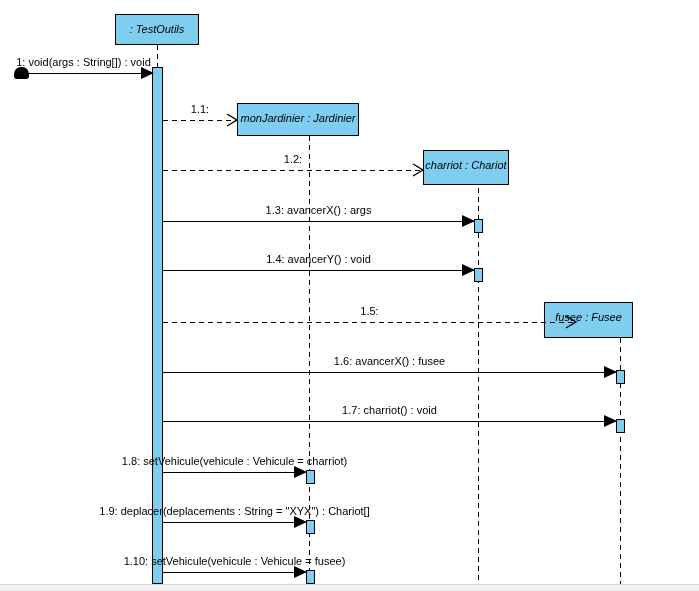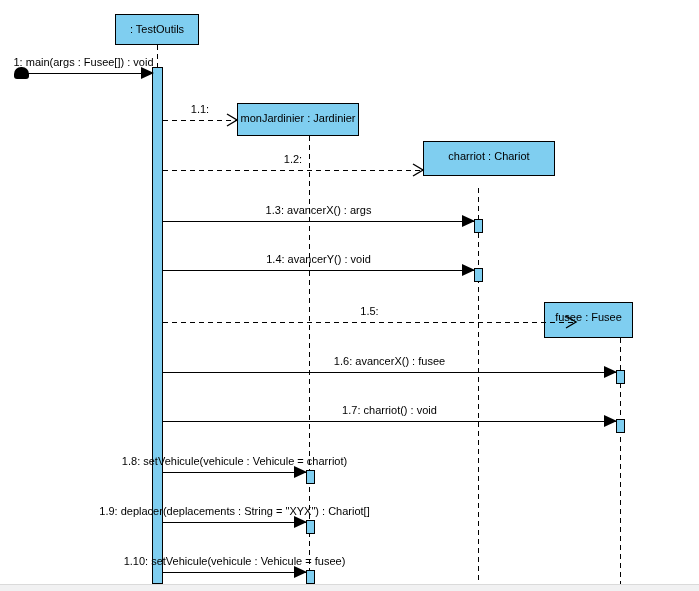--- a/index.html
+++ b/index.html
@@ -6,21 +6,21 @@
   body{font-family:"Liberation Sans",sans-serif;background:#fff;}
   .canvas{position:relative;width:699px;height:591px;background:#fff;overflow:hidden;}
 
   
   .lifeline{position:absolute;width:1px;
     background:repeating-linear-gradient(to bottom,#000 0 5px,transparent 5px 9px);}
 
   
   .obj{position:absolute;background:#7FCEF0;border:1px solid #000;
     box-sizing:border-box;text-align:center;padding-top:4px;z-index:2;}
-  .obj-label{font-size:11px;color:#000;white-space:nowrap;}
+  .obj-label{font-size:11px;color:#000;white-space:nowrap;font-style:italic;}
 
   
   .act{position:absolute;background:#7FCEF0;border:1px solid #000;
     box-sizing:border-box;z-index:2;}
 
   
   .msg{position:absolute;height:0;z-index:3;}
   .msg-line{position:absolute;left:0;right:0;top:0;height:1px;background:#000;}
   .msg-line.dashed{background:repeating-linear-gradient(to right,#000 0 5px,transparent 5px 9px);}
   .msg-line.short{left:7px;}
@@ -46,41 +46,41 @@
   <div class="lifeline" style="left:309px;top:136px;height:448px"></div>
   <div class="lifeline" style="left:478px;top:188px;height:396px"></div>
   <div class="lifeline" style="left:620px;top:338px;height:246px"></div>
 
   <div class="obj" style="left:115px;top:14px;width:84px;height:31px">
     <span class="obj-label">: TestOutils</span>
   </div>
   <div class="obj" style="left:237px;top:103px;width:122px;height:33px">
     <span class="obj-label">monJardinier : Jardinier</span>
   </div>
-  <div class="obj" style="left:423px;top:141px;width:132px;height:35px">
+  <div class="obj" style="left:423px;top:150px;width:86px;height:35px">
     <span class="obj-label">charriot : Chariot</span>
   </div>
   <div class="obj" style="left:544px;top:302px;width:89px;height:36px">
     <span class="obj-label">fusee : Fusee</span>
   </div>
 
   <div class="act" style="left:152px;top:67px;width:11px;height:517px"></div>
   <div class="act" style="left:474px;top:219px;width:9px;height:14px"></div>
   <div class="act" style="left:474px;top:268px;width:9px;height:14px"></div>
   <div class="act" style="left:616px;top:370px;width:9px;height:14px"></div>
   <div class="act" style="left:616px;top:419px;width:9px;height:14px"></div>
   <div class="act" style="left:306px;top:470px;width:9px;height:14px"></div>
   <div class="act" style="left:306px;top:520px;width:9px;height:14px"></div>
   <div class="act" style="left:306px;top:570px;width:9px;height:14px"></div>
 
   <div class="msg" style="left:14px;top:73px;width:139px">
     <div class="bullet"></div>
     <div class="msg-line short"></div>
     <div class="head-filled"></div>
-    <div class="msg-label">1: main(args : Fusee[]) : void</div>
+    <div class="msg-label">1: void(args : String[]) : void</div>
   </div>
 
   <div class="msg" style="left:163px;top:120px;width:74px">
     <div class="msg-line dashed"></div>
     <svg class="head-open" viewBox="0 0 14 14">
         <polyline points="2,1 12,7 2,13" fill="none" stroke="#000" stroke-width="1.4"></polyline>
       </svg>
     <div class="msg-label">1.1:</div>
   </div>
 

